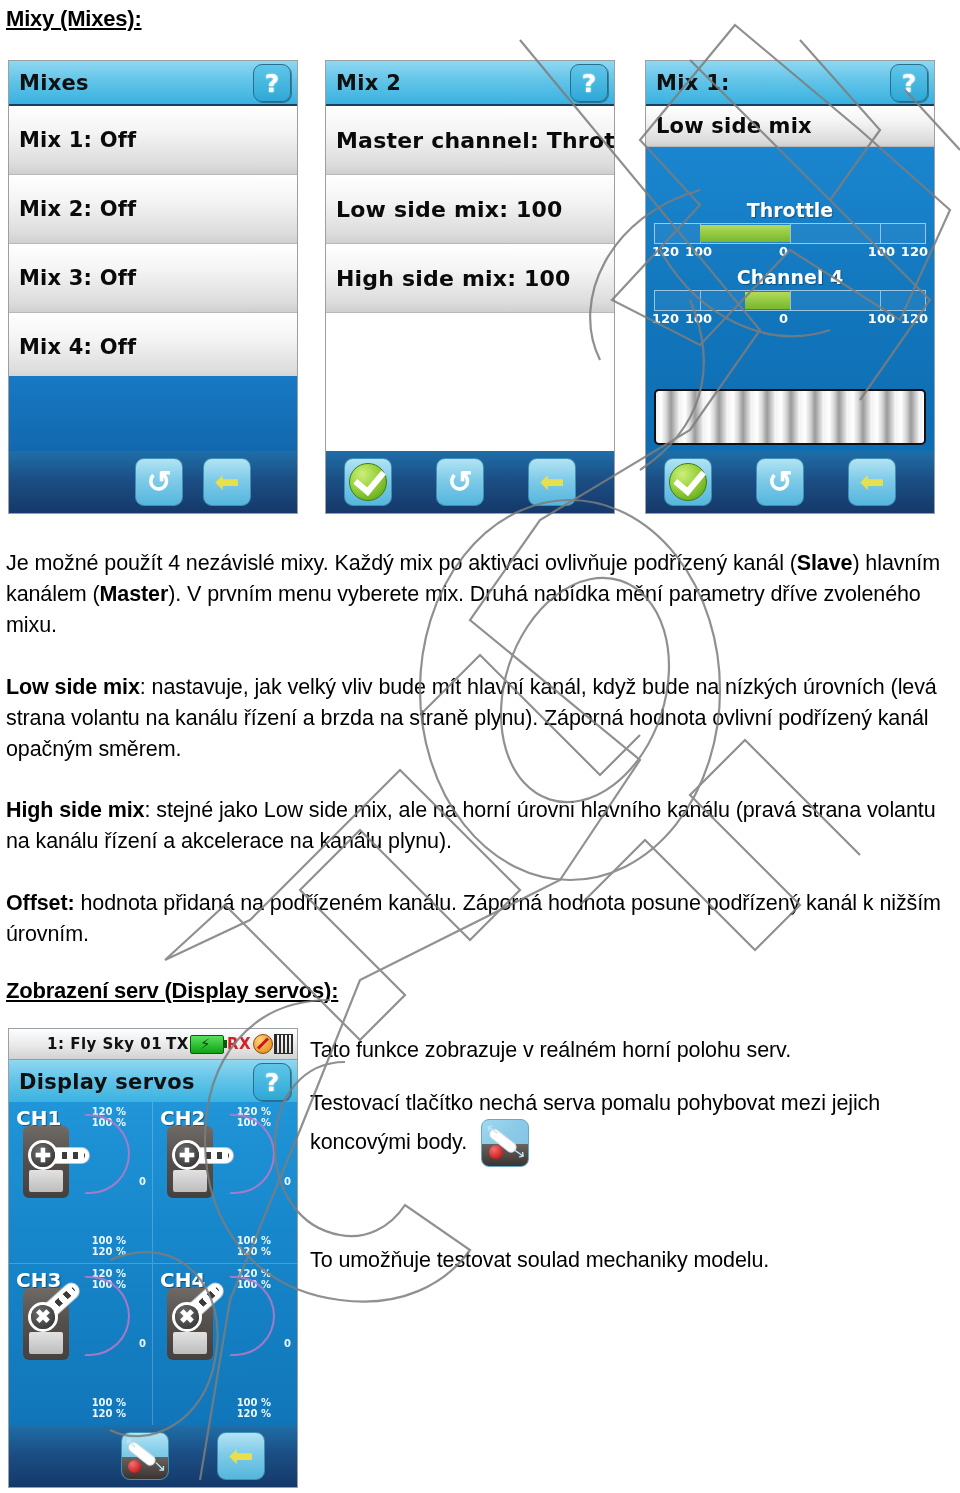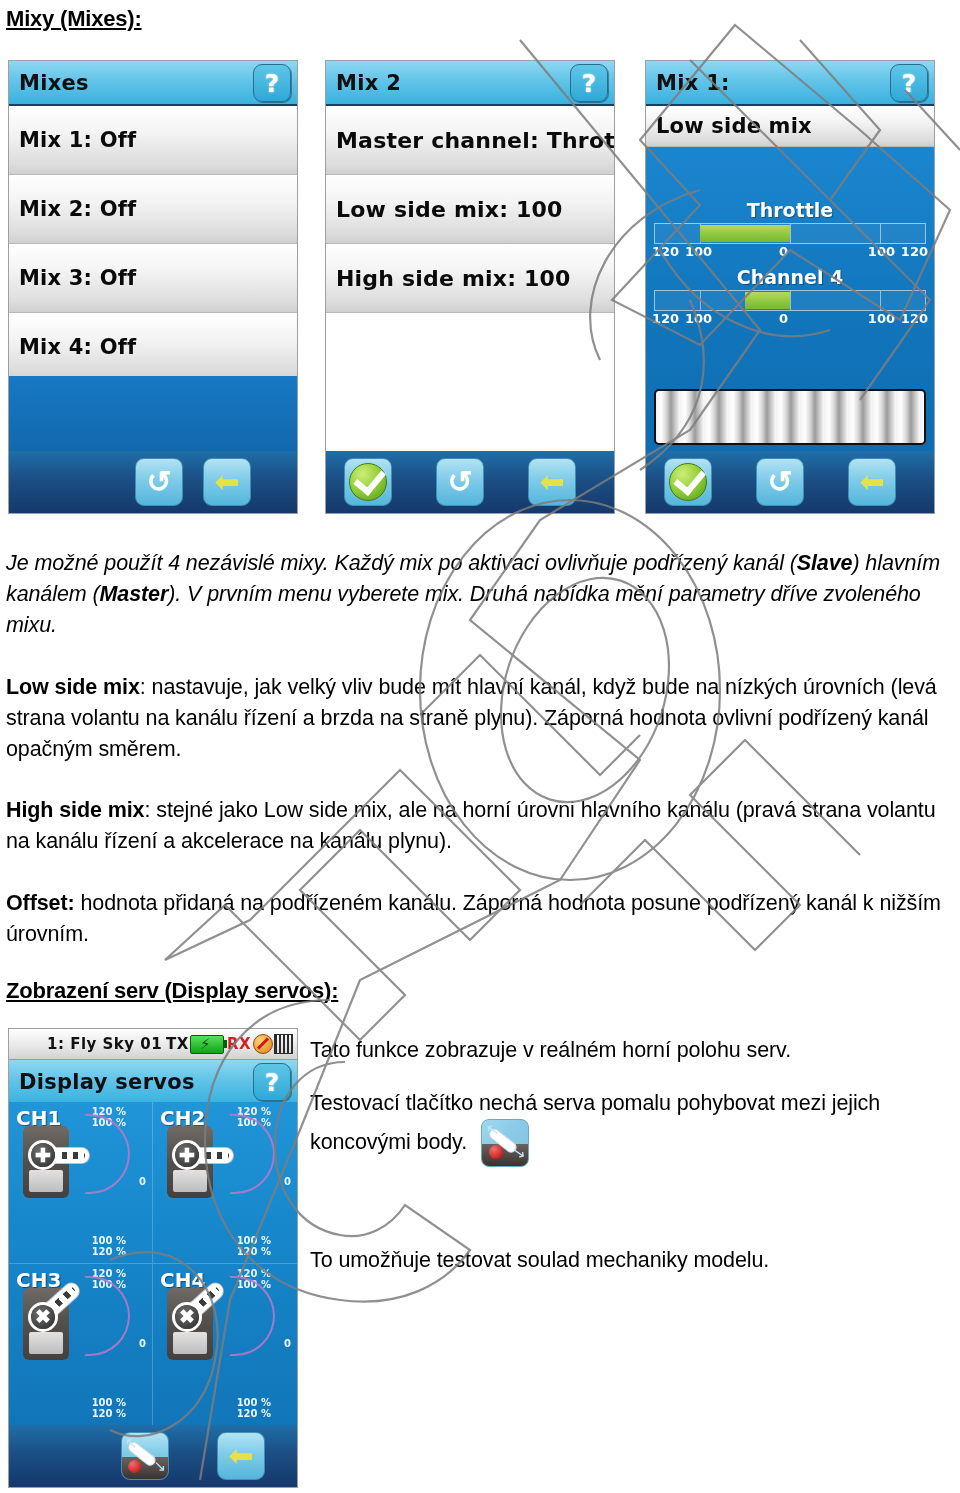--- a/index.html
+++ b/index.html
@@ -31,21 +31,21 @@
 
   
   .para{
     position:absolute;
     font-size:21.5px;
     line-height:31px;
     letter-spacing:-0.1px;
     z-index:3;
   }
   .para b{font-weight:bold;}
-  #p1{left:6px; top:548px; width:948px;font-style:italic;}
+  #p1{left:6px; top:548px; width:948px;}
   #p2{left:6px; top:672px; width:948px;}
   #p3{left:6px; top:795px; width:948px;}
   #p4{left:6px; top:888px; width:948px;}
 
   .para-r{
     position:absolute;
     font-size:21.5px;
     line-height:31px;
     letter-spacing:-0.1px;
     z-index:3;

